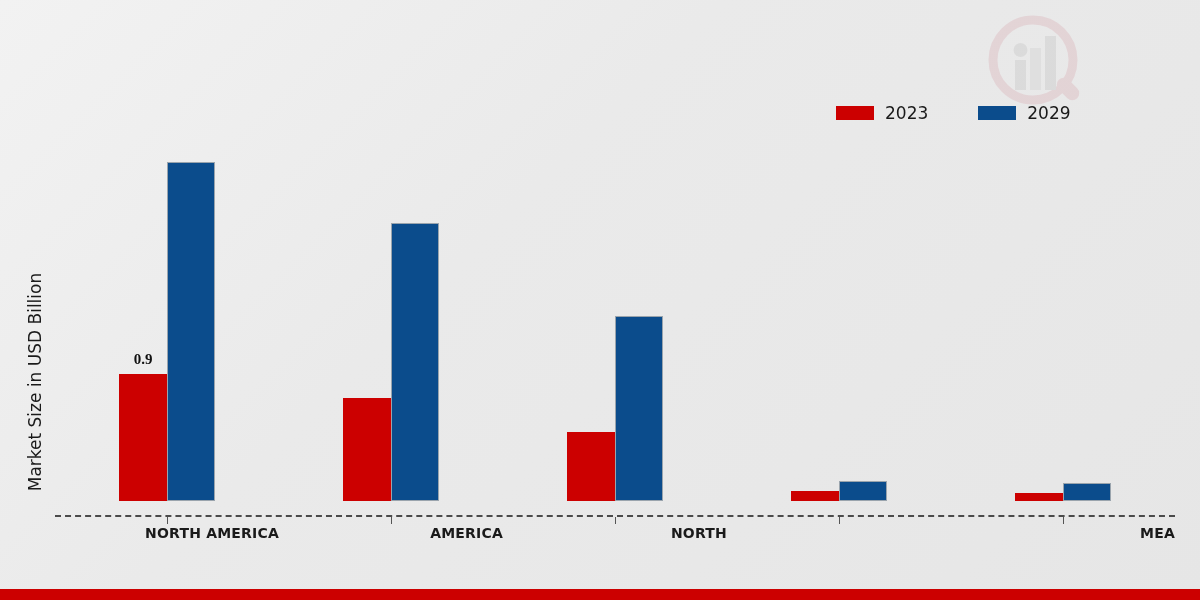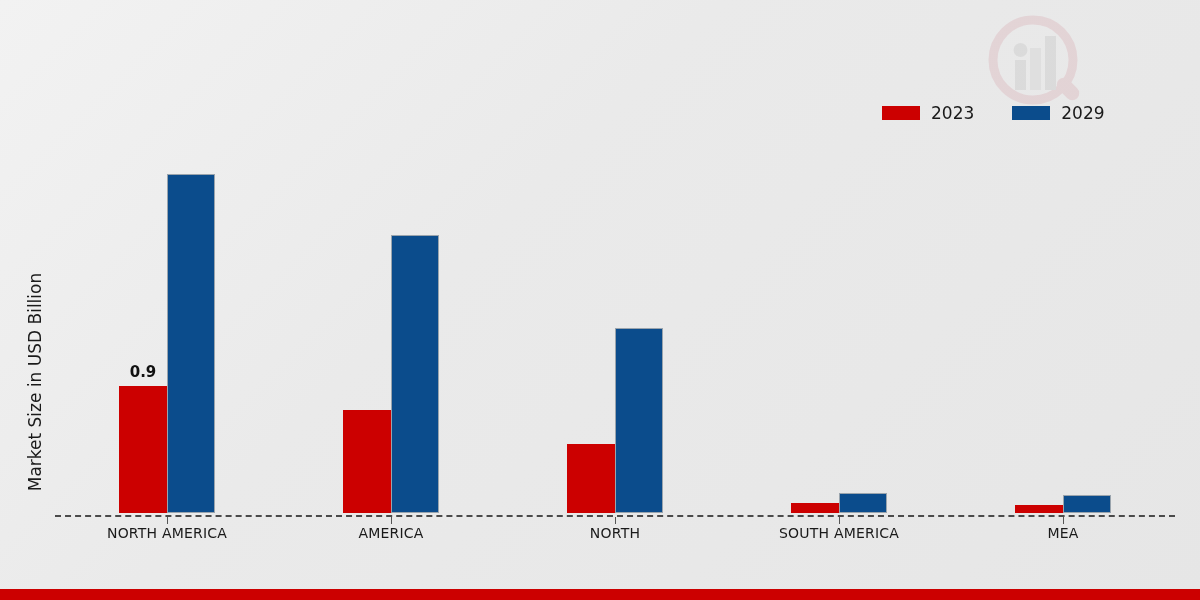--- a/index.html
+++ b/index.html
@@ -46,22 +46,21 @@
     font-family: "DejaVu Sans", "Liberation Sans", sans-serif;
   }
 
   
   .legend {
     position: absolute;
     left: 836px;
     top: 103px;
     display: flex;
     align-items: center;
-    gap: 38px;
-    margin-left: 46px;
+    gap: 50px;
   }
   .legend-item {
     display: flex;
     align-items: center;
     gap: 11px;
   }
   .legend-swatch {
     width: 38px;
     height: 14px;
     display: block;
@@ -104,28 +103,29 @@
   }
 
   .group {
     position: absolute;
     bottom: 0;
     width: 224px;
     height: 367px;
   }
   .group .bars {
     position: absolute;
-    bottom: 4px;
+    bottom: 16px;
     left: 50%;
     transform: translateX(-50%);
     width: 96px;
     height: 367px;
     display: flex;
     align-items: flex-end;
     justify-content: space-between;
+    font-family: Liberation Serif, serif;
   }
   .bar {
     width: 48px;
     position: relative;
     box-sizing: border-box;
   }
   .bar.b2023 { background: #cc0000; }
   .bar.b2032 { background: #0b4c8c; border: 1px solid #9aa4ad; }
 
   .bar-value {
@@ -146,25 +146,26 @@
     width: 1px;
     height: 7px;
     background: #555;
   }
 
   .cat-label {
     position: absolute;
     top: 374px;
     left: 0;
     width: 224px;
-    text-align: center;
+    text-align: right;
     font-size: 14px;
     line-height: 18px;
     color: #1a1a1a;
     letter-spacing: 0.2px;
+    font-weight: bold;
   }
 
   
   .bottom-strip {
     position: absolute;
     left: 0;
     bottom: 0;
     width: 1200px;
     height: 11px;
     background: #cc0000;
@@ -231,21 +232,20 @@
       <div class="tick"></div>
       <div class="cat-label">NORTH</div>
     </div>
 
     <div class="group" style="left:672px">
       <div class="bars">
         <div class="bar b2023" style="height: 10px;"></div>
         <div class="bar b2032" style="height: 20px;"></div>
       </div>
       <div class="tick"></div>
-      <div class="cat-label">SOUTH AMERICA</div>
     </div>
 
     <div class="group" style="left:896px">
       <div class="bars">
         <div class="bar b2023" style="height: 8px;"></div>
         <div class="bar b2032" style="height: 18px;"></div>
       </div>
       <div class="tick"></div>
       <div class="cat-label">MEA</div>
     </div>

